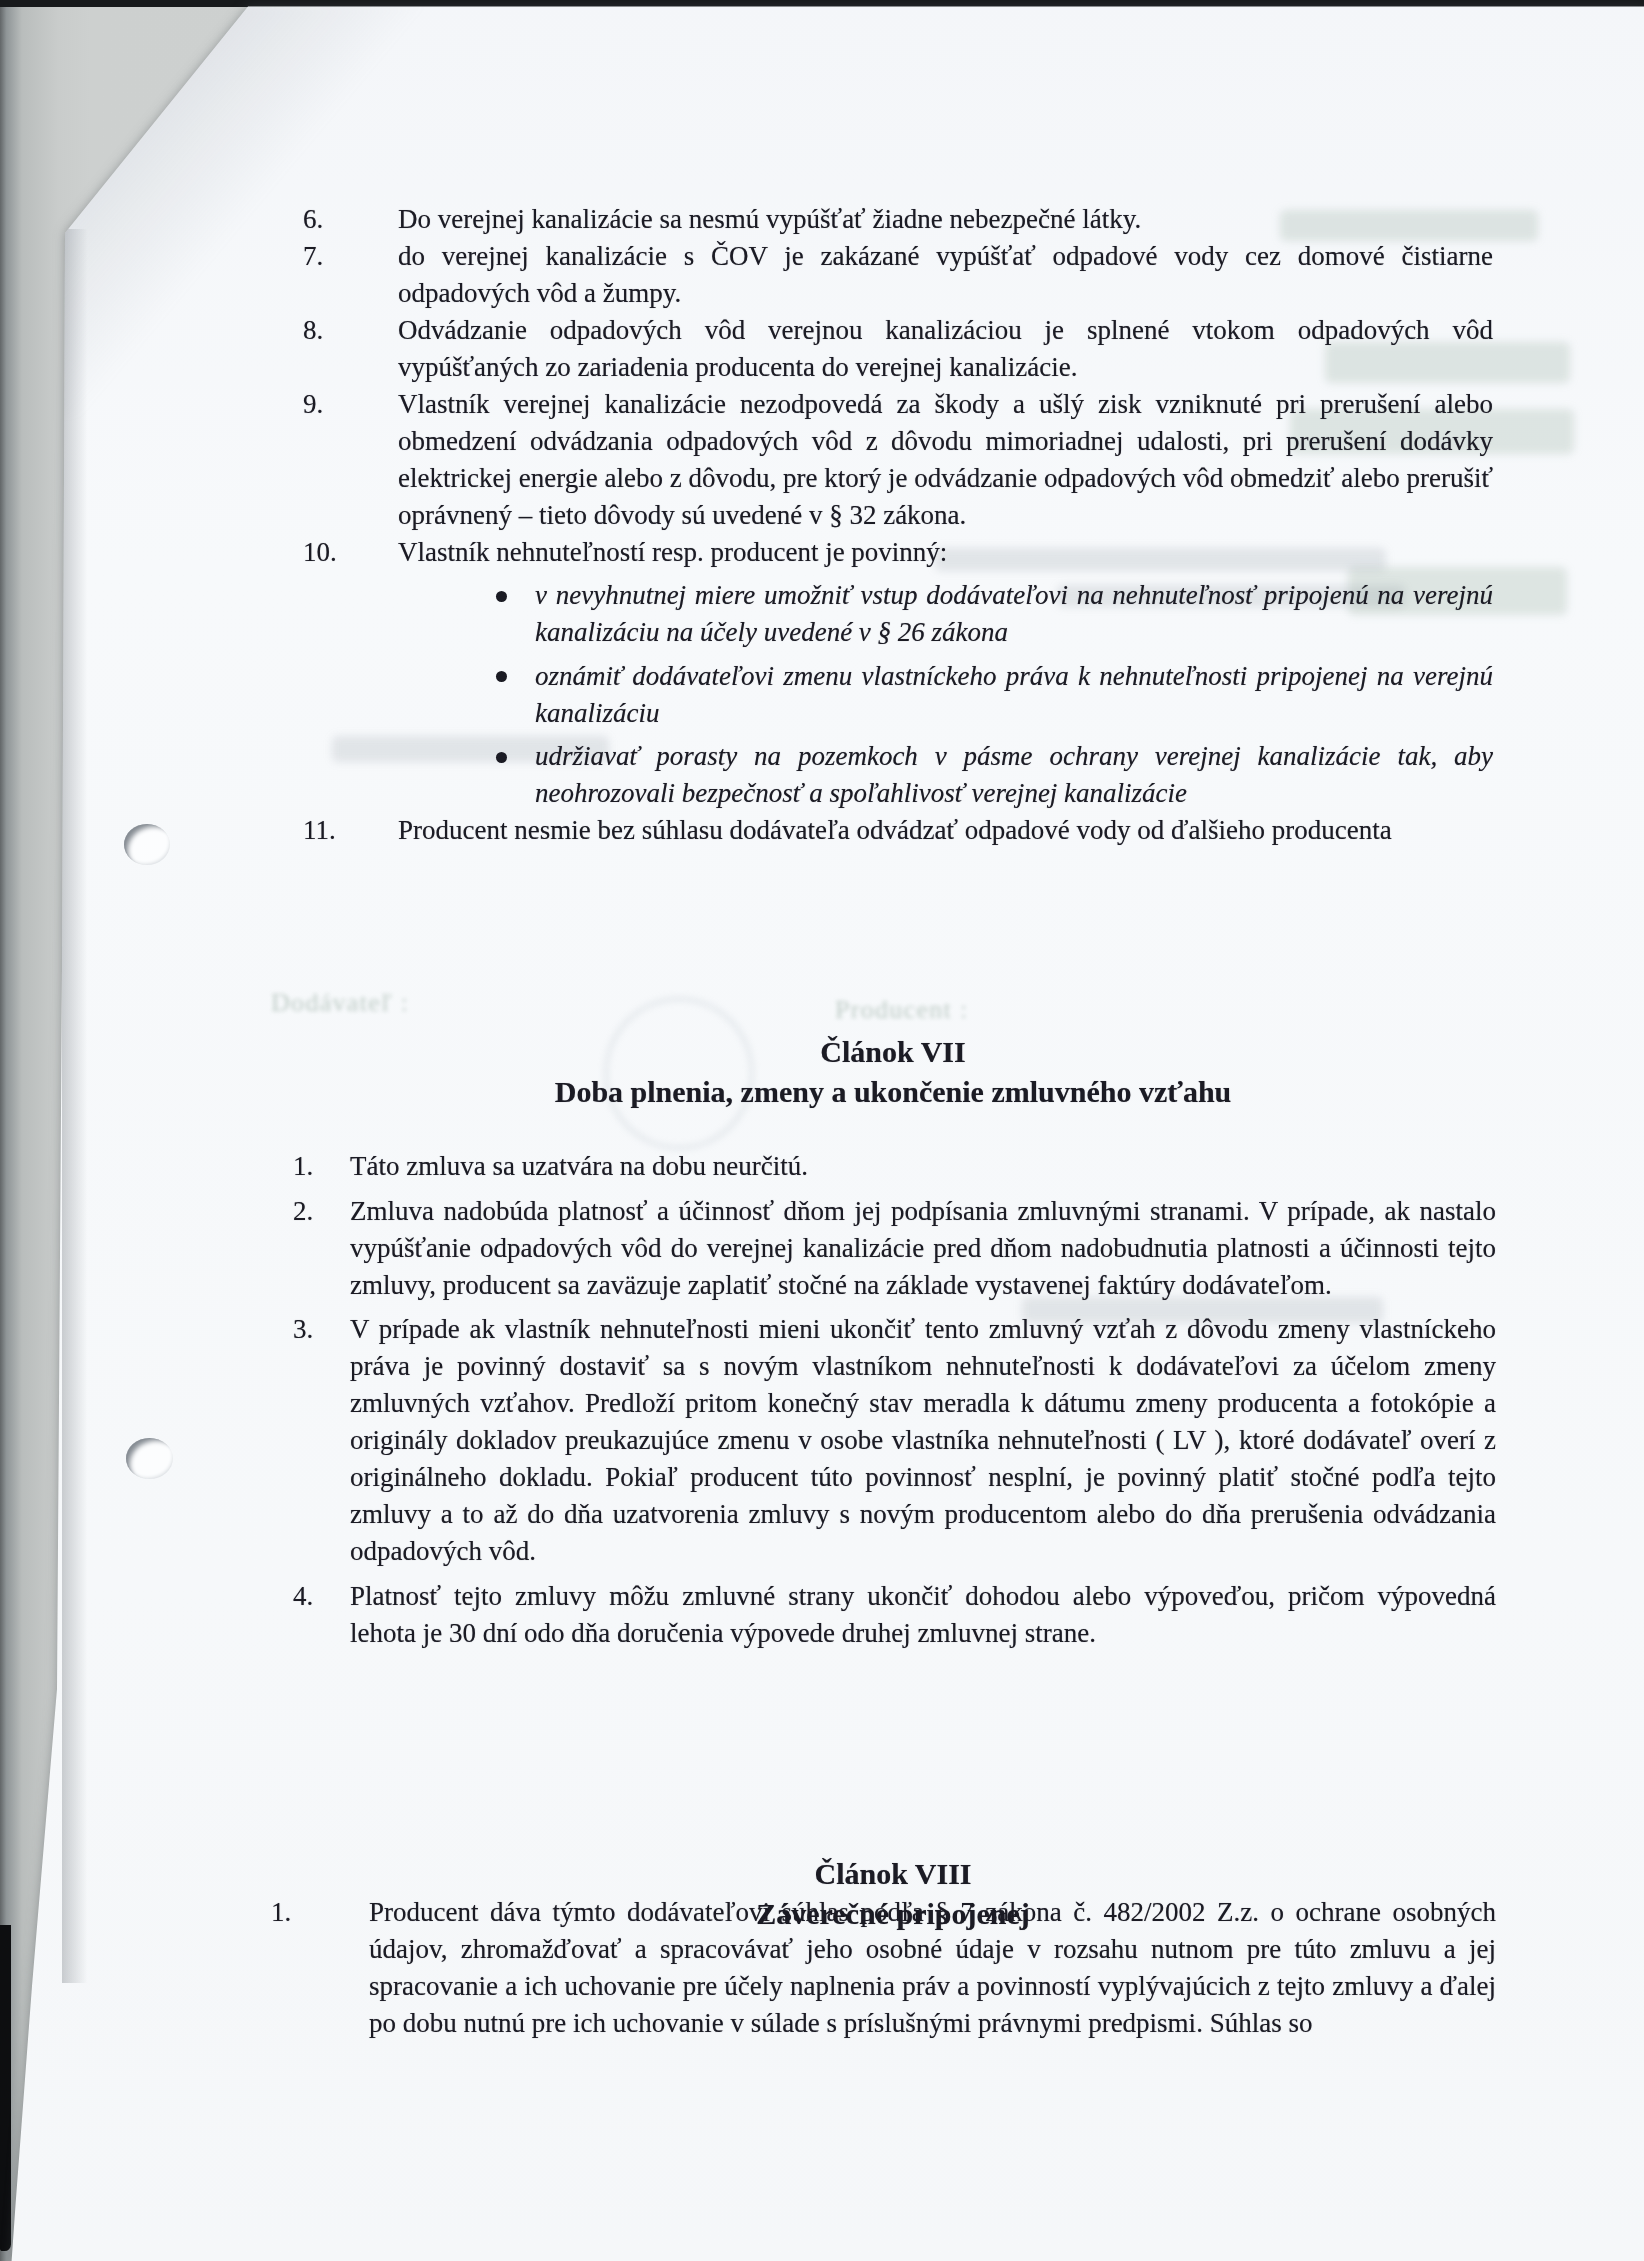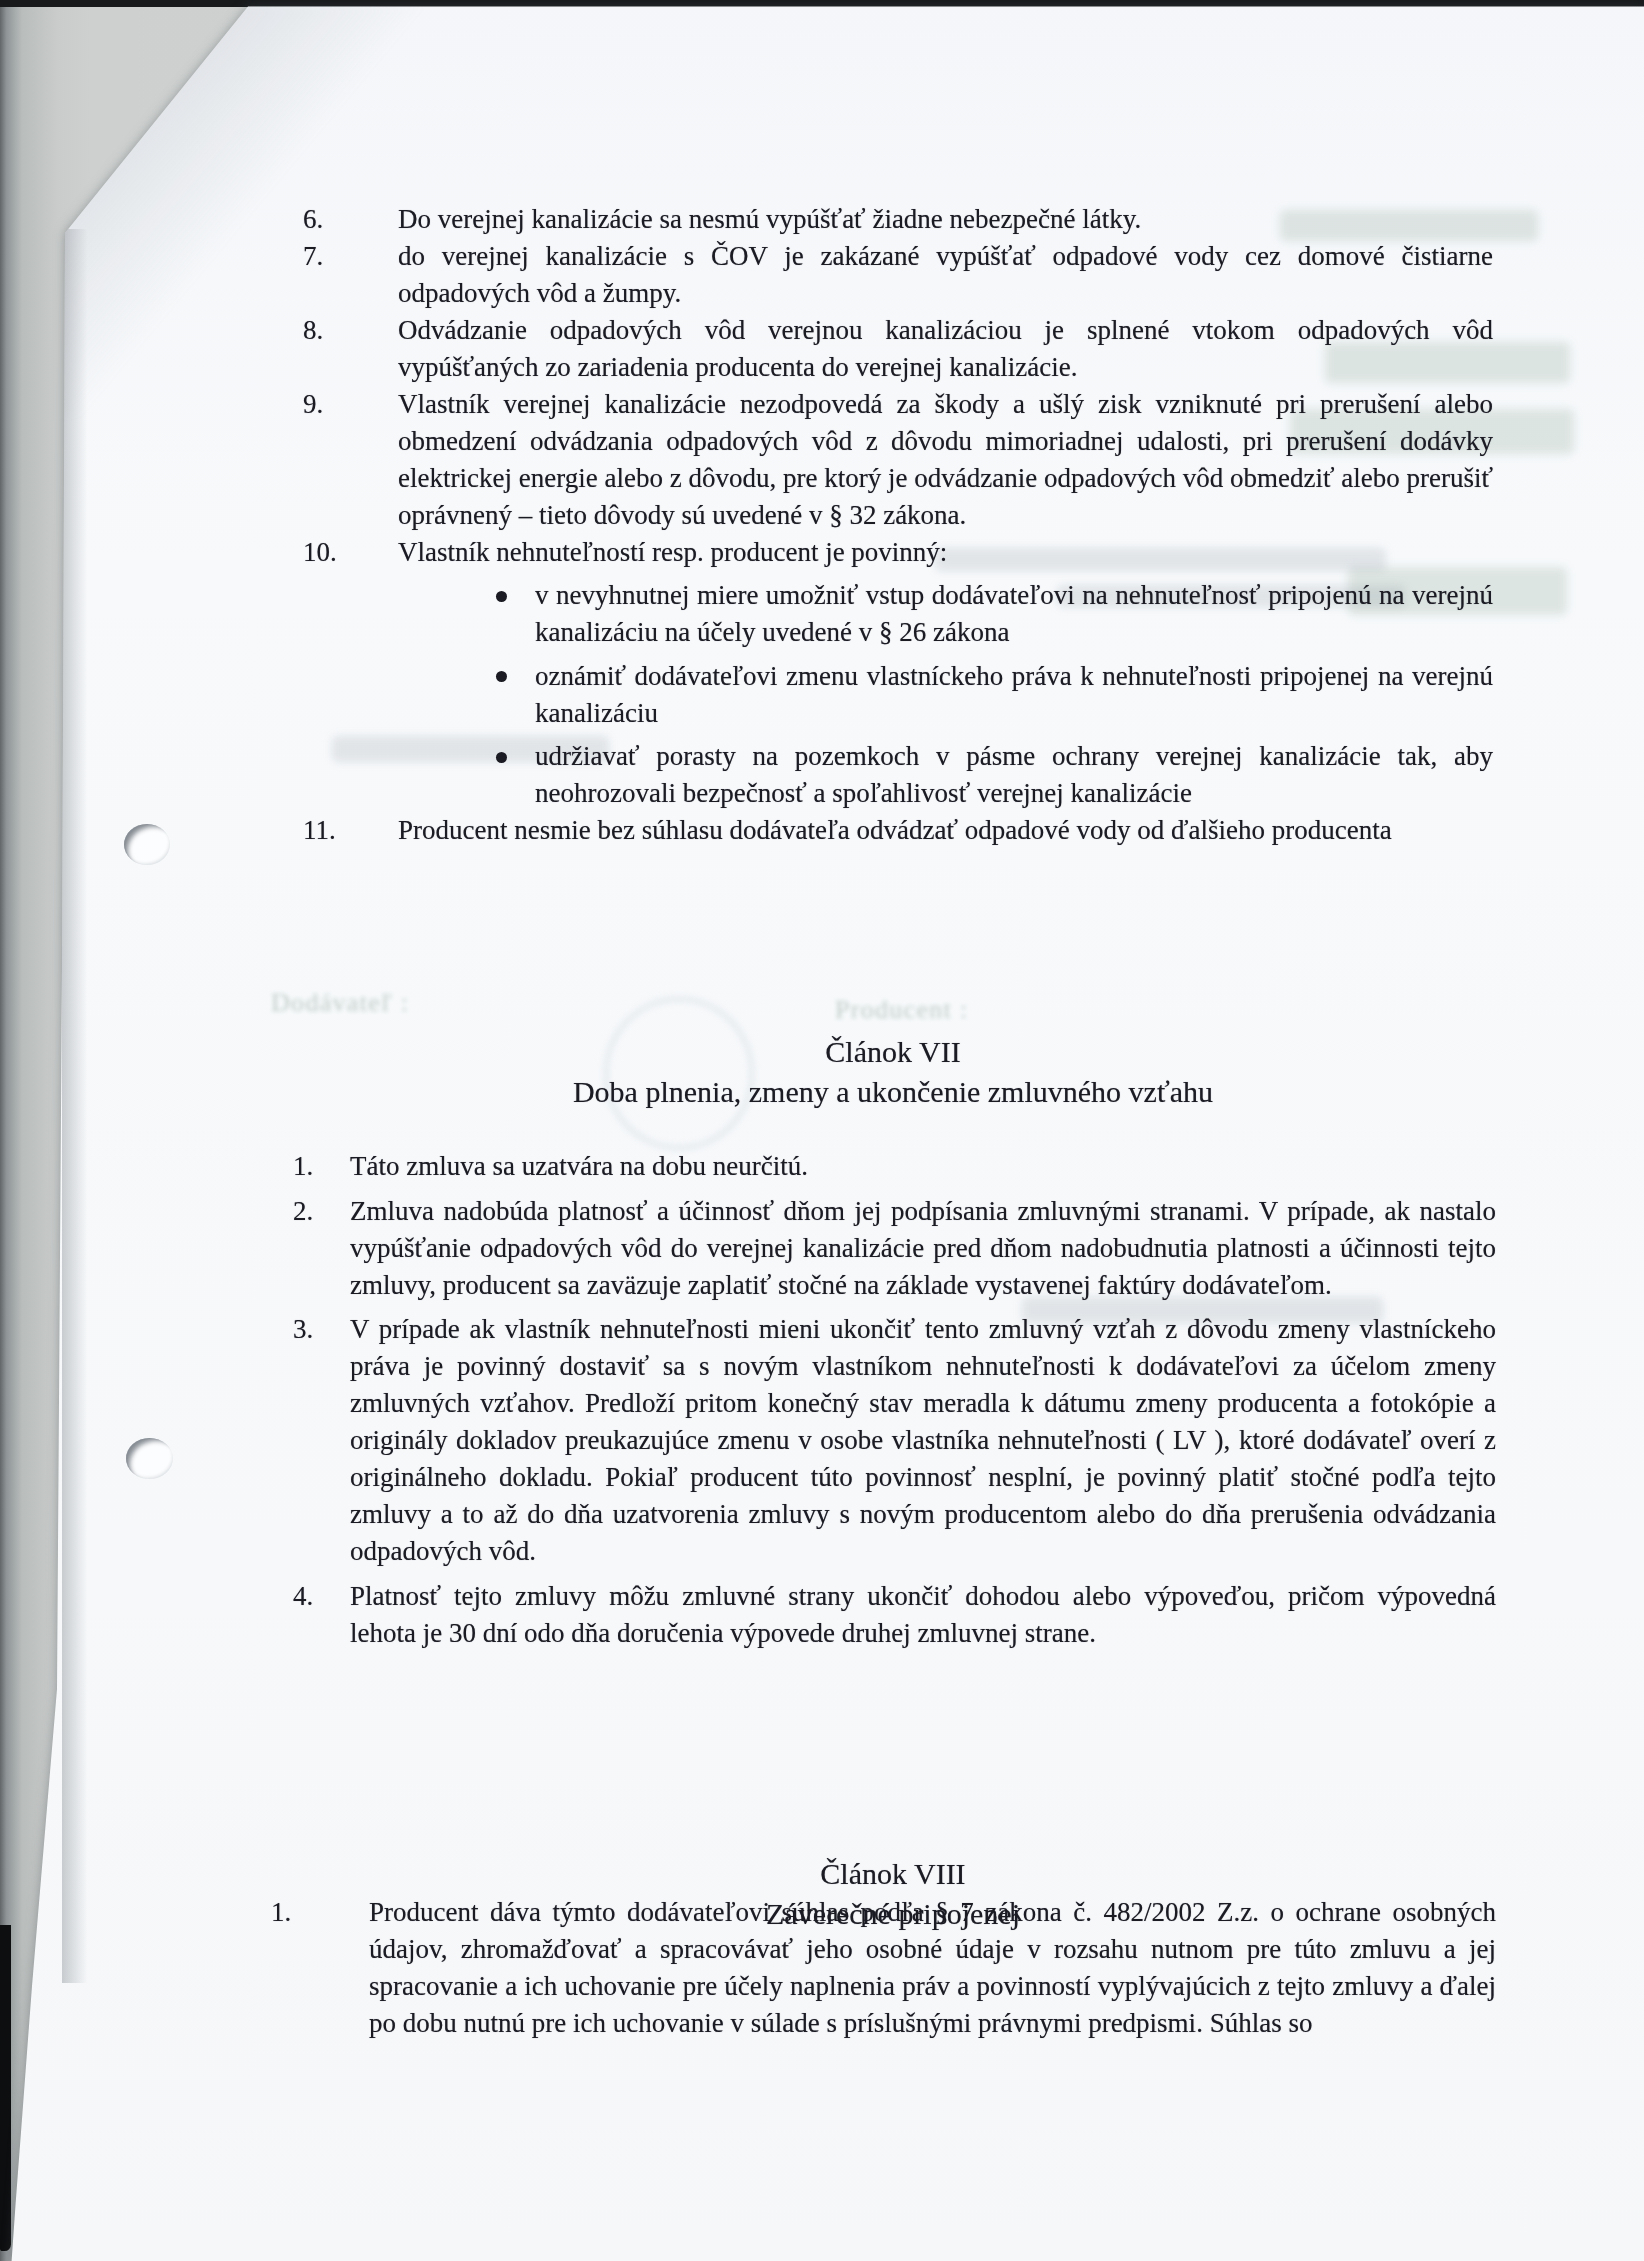--- a/index.html
+++ b/index.html
@@ -60,22 +60,22 @@
   .li .txt { text-align:justify; }
   #list69 .li { padding-left:95px; }
   #list7 .li { padding-left:57px; margin-top:7.7px; }
   #list7 .li:first-child { margin-top:0; }
   #list8 .li { padding-left:98px; }
   .bli { position:relative; padding-left:137px; margin-top:6.4px; }
   .bli::before {
     content:""; position:absolute; left:98px; top:13.5px; width:11px; height:11px;
     border-radius:50%; background:#1b1b24;
   }
-  .bli .txt { text-align:justify; }
-  .arthead { left:290px; width:1206px; text-align:center; font-weight:normal; font-size:30px; line-height:37px; }
+  .bli .txt { text-align:justify;font-style:italic; }
+  .arthead { left:290px; width:1206px; text-align:center; font-weight:bold; font-size:30px; line-height:37px; }
   #sec7head { top:1033px; }
   #sec8head { top:1855px; }
   .arthead .sub { margin-top:3px; }
 </style>
 </head>
 <body>
 
 <div id="canvas">
 
   <div class="scan-bar-top"></div>

